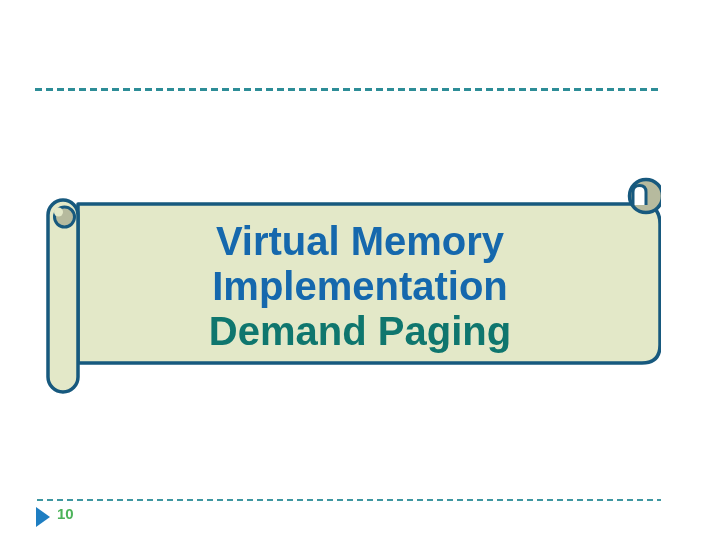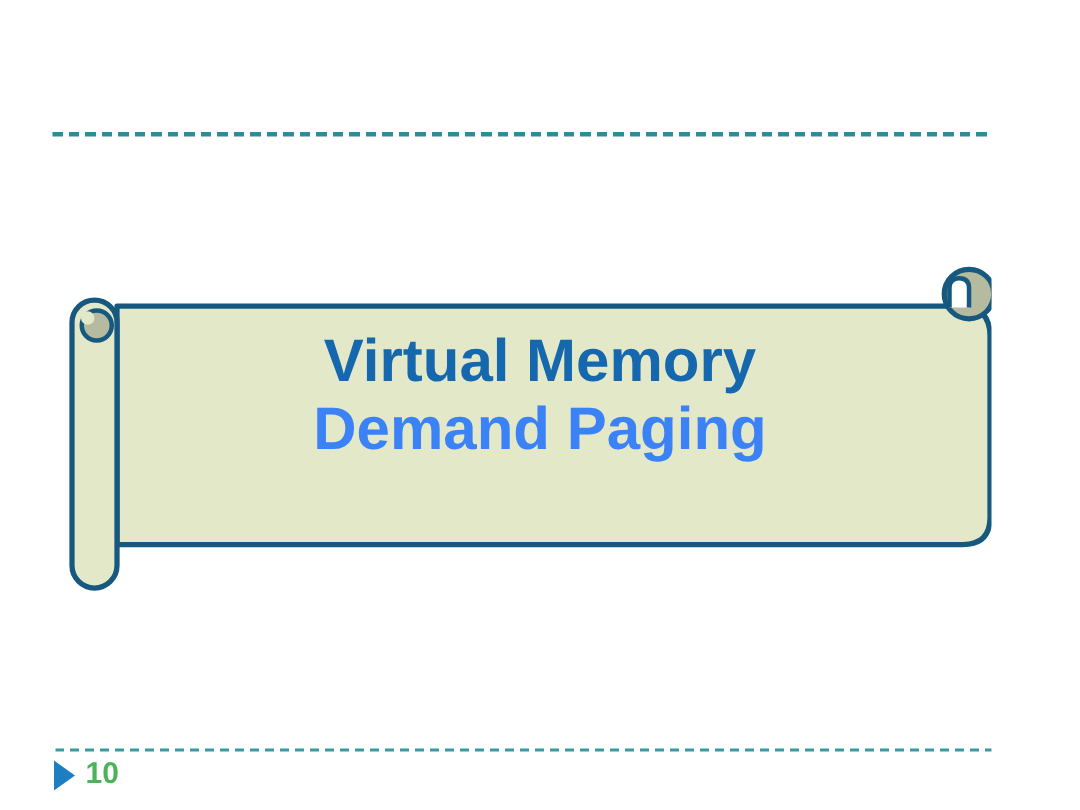--- a/index.html
+++ b/index.html
@@ -49,37 +49,37 @@
     width: 580px;
     text-align: center;
     font-size: 40px;
     font-weight: bold;
     line-height: 45px;
     color: #1568ad;
     letter-spacing: 0;
     white-space: nowrap;
   }
   .banner-line { display: block; }
-  .banner-line.red { color: #3b82f6; }
+  .banner-line.red { color: #0f766e; }
   
   .page-marker {
     position: absolute;
     left: 36px;
     top: 507px;
     width: 0;
     height: 0;
     border-left: 14px solid #1e7ec2;
     border-top: 10px solid transparent;
     border-bottom: 10px solid transparent;
   }
   .page-number {
     position: absolute;
     left: 57px;
     top: 505px;
-    font-size: 20px;
+    font-size: 15px;
     font-weight: bold;
     color: #4cb35a;
   }
 </style>
 </head>
 <body>
 
 <div class="slide">
 
   <div class="dash-top"></div>
@@ -93,20 +93,21 @@
     <path d="M633,205 V192 Q633,185.5 639.5,185.5 Q646,185.5 646,192 V205" fill="#ffffff" stroke="#17597e" stroke-width="3"></path>
 
     <path d="M48,215 A15,15 0 0 1 78,215 V377 A15,15 0 0 1 48,377 Z" fill="#e3e8c8" stroke="#17597e" stroke-width="3.5"></path>
 
     <circle cx="64.5" cy="217" r="10" fill="#b6ba9e" stroke="#17597e" stroke-width="3"></circle>
     <circle cx="58.5" cy="212" r="4.5" fill="#e3e8c8"></circle>
   </svg>
 
   <div class="banner-text">
     <span class="banner-line">Virtual Memory</span>
+    <span class="banner-line">Implementation</span>
     <span class="banner-line red">Demand Paging</span>
   </div>
 
   <div class="dash-bottom"></div>
 
   <div class="page-marker"></div>
   <div class="page-number">10</div>
 
 </div>
 

